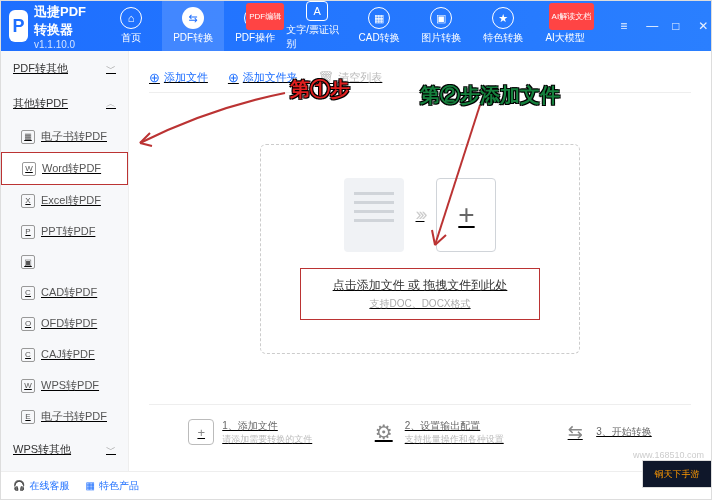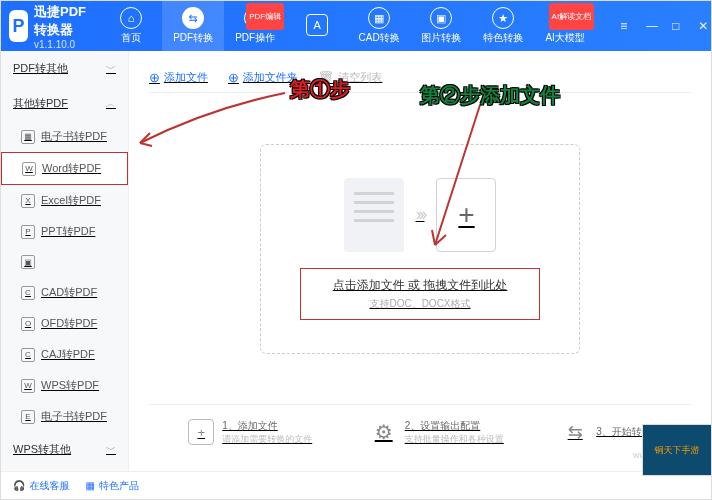--- a/index.html
+++ b/index.html
@@ -49,21 +49,21 @@
 .step-icon.swap { border: none; font-size: 18px; }
 .step-txt { color: #666; }
 .step-sub { color: #bbb; font-size: 9px; text-align: right; }
 .botbar { height: 28px; display: flex; align-items: center; gap: 16px; padding: 0 12px; font-size: 10px; color: #1e6fff; border-top: 1px solid #eee; }
 .botitem { display: flex; align-items: center; gap: 4px; cursor: pointer; }
 .annot { position: absolute; font-weight: bold; font-size: 20px; color: #e02020; text-shadow: -1px -1px 0 #000, 1px -1px 0 #000, -1px 1px 0 #000, 1px 1px 0 #000; pointer-events: none; z-index: 50; }
 .annot.gold { color: #15803d; }
 .arrow1 { position: absolute; top: 88px; left: 130px; width: 160px; height: 70px; pointer-events: none; z-index: 40; }
 .arrow2 { position: absolute; top: 100px; left: 420px; width: 80px; height: 150px; pointer-events: none; z-index: 40; }
 .watermark { position: absolute; bottom: 40px; right: 8px; font-size: 9px; color: #ccc; z-index: 5; }
-.corner-logo { position: absolute; bottom: 24px; right: 0; width: 70px; height: 52px; border: 1px solid #ddd; background: #0c4a6e; font-size: 9px; display: flex; align-items: center; justify-content: center; color: #f90; z-index: 60; }
+.corner-logo { position: absolute; bottom: 12px; right: 0; width: 70px; height: 28px; border: 1px solid #ddd; background: #0f172a; font-size: 9px; display: flex; align-items: center; justify-content: center; color: #f90; z-index: 60; }
 </style>
 </head>
 <body>
 
 <div class="app">
   <div class="titlebar">
     <div class="logo">
       <div class="logo-icon">P</div>
       <div>
         <div class="logo-text">迅捷PDF转换器</div>
@@ -79,20 +79,21 @@
           <div class="navtab-icon filled">⇆</div>
           <span>PDF转换</span>
         </div>
       <div class="navtab">
           <div class="badge">PDF编辑</div>
           <div class="navtab-icon">✎</div>
           <span>PDF操作</span>
         </div>
       <div class="navtab">
           <div class="navtab-icon square">A</div>
+          <span>文字/票证识别</span>
         </div>
       <div class="navtab">
           <div class="navtab-icon">▦</div>
           <span>CAD转换</span>
         </div>
       <div class="navtab">
           <div class="navtab-icon">▣</div>
           <span>图片转换</span>
         </div>
       <div class="navtab">

